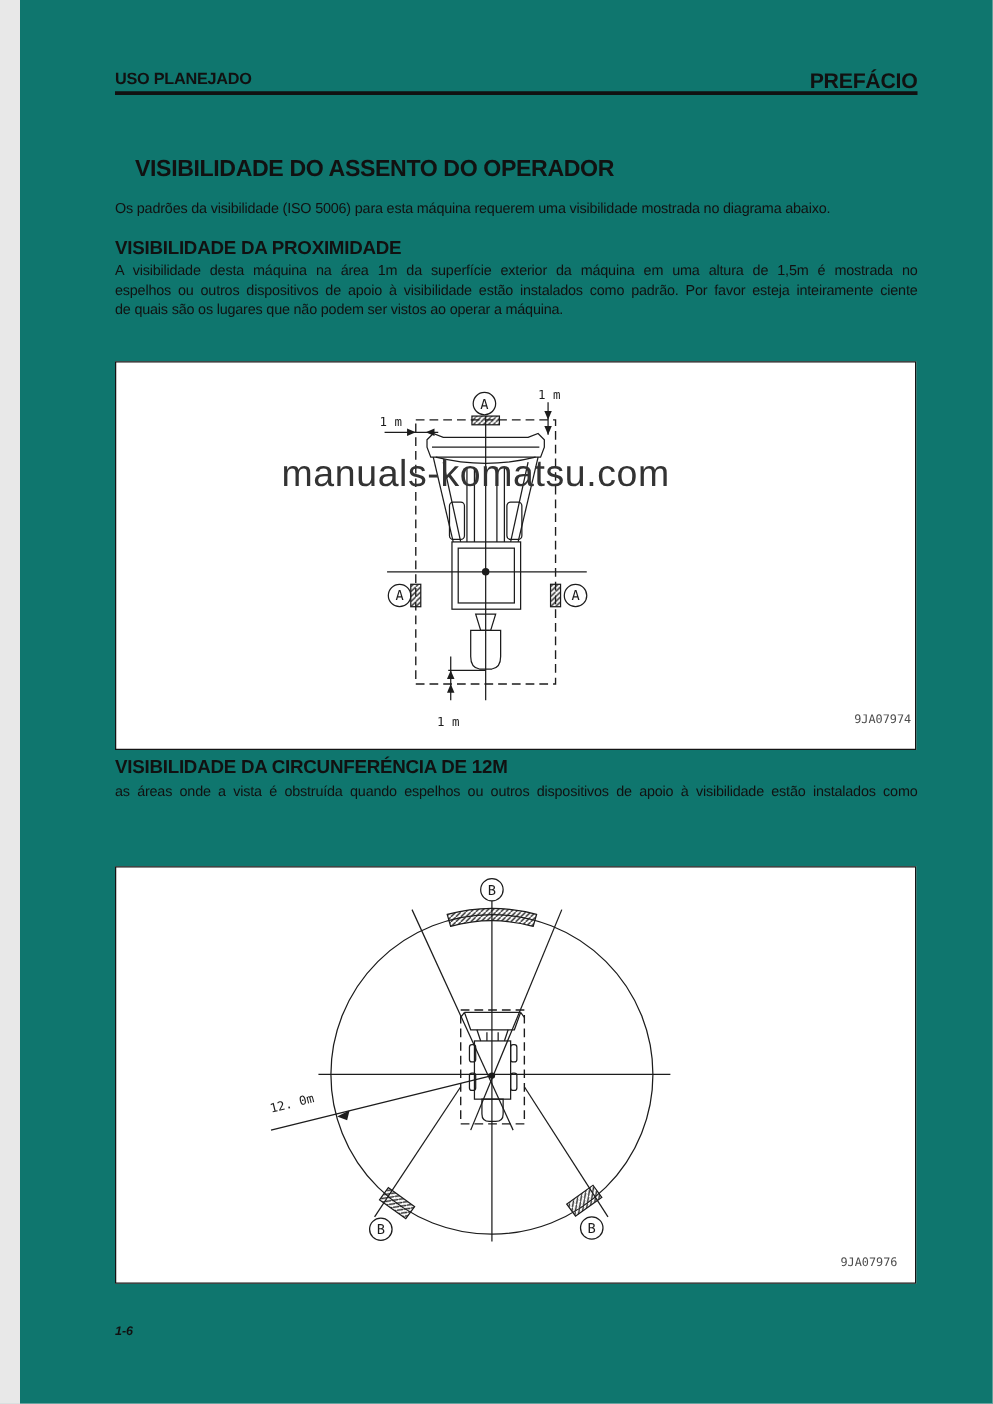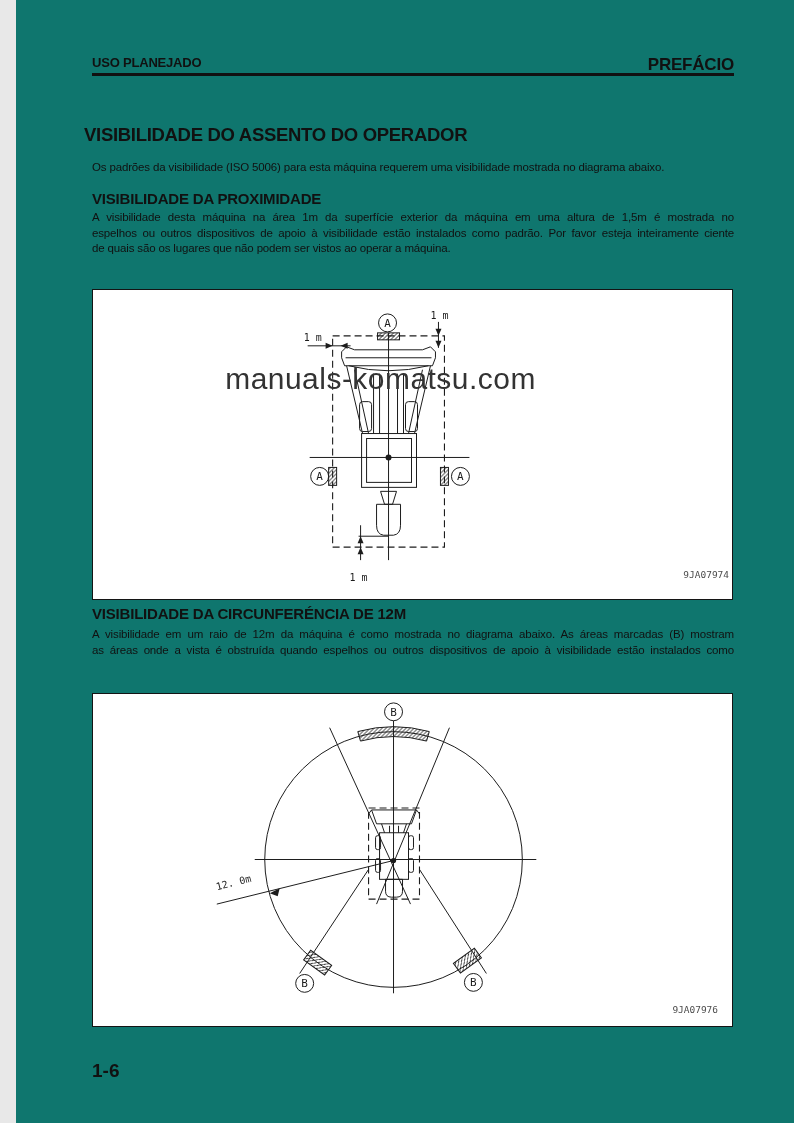--- a/index.html
+++ b/index.html
@@ -10,38 +10,38 @@
     font-family:"Liberation Sans",sans-serif;
     color:#111;
     overflow:hidden;
     margin-left:16px;
   }
   
   .hdr-left{position:absolute;left:76px;top:55px;font-size:13px;font-weight:bold;letter-spacing:-0.2px;}
   .hdr-right{position:absolute;right:76px;top:55px;font-size:17px;font-weight:bold;letter-spacing:-0.2px;}
   .hdr-rule{position:absolute;left:76px;top:73px;width:642px;height:2.5px;background:#111;}
   
-  .doc-title{position:absolute;left:68px;top:124px;font-size:18.5px;font-weight:bold;letter-spacing:-0.3px;}
+  .doc-title{position:absolute;left:92px;top:124px;font-size:18.5px;font-weight:bold;letter-spacing:-0.3px;}
   .sec-heading{position:absolute;left:76px;font-size:15px;font-weight:bold;letter-spacing:-0.2px;}
   #h-sec0{top:190px;}
   #h-sec1{top:605px;}
   
   .body-block{position:absolute;left:76px;width:642px;font-size:11.5px;line-height:15.5px;letter-spacing:-0.15px;color:#111;}
   #intro{top:160px;}
   #body-sec0{top:210px;}
   #body-sec1{top:627px;}
   .jline{text-align:justify;text-align-last:justify;}
   .jline.last{text-align-last:left;}
   
   .figure-box{position:absolute;left:76px;width:641px;border:1.3px solid #141414;box-sizing:border-box;background:#fff;}
   #figure-1{top:289px;height:311px;}
   #figure-2{top:693px;height:334px;}
   .figure-box svg{display:block;width:100%;height:100%;}
   
-  .footer-page{position:absolute;left:76px;top:1060px;font-size:19px;font-weight:bold;}
+  .footer-page{position:absolute;left:76px;top:1060px;font-size:10px;font-weight:bold;font-style:italic;}
   
   .draw{stroke:#1c1c1c;stroke-width:1;fill:none;}
   .dash{stroke:#1c1c1c;stroke-width:1.1;fill:none;stroke-dasharray:7 4;}
   .lbl{font-family:"DejaVu Sans Mono",monospace;font-size:10px;fill:#1c1c1c;}
   .mk{font-family:"DejaVu Sans Mono",monospace;font-size:11px;fill:#1c1c1c;text-anchor:middle;}
   .code{font-family:"DejaVu Sans Mono",monospace;font-size:9.5px;fill:#4d4d4d;text-anchor:end;}
   .wm{font-family:"Liberation Sans",sans-serif;font-size:30px;fill:#333;text-anchor:middle;letter-spacing:0.5px;}
   .fillb{fill:#1c1c1c;stroke:none;}
 </style>
 </head>
@@ -144,21 +144,20 @@
       </g>
 
       <text class="wm" x="288" y="99">manuals-komatsu.com</text>
 
       <text class="code" x="637" y="289">9JA07974</text>
     </svg>
   </div>
 
   <div class="sec-heading" id="h-sec1">VISIBILIDADE DA CIRCUNFERÉNCIA DE 12M</div>
   <div class="body-block" id="body-sec1">
-    <div class="jline">A visibilidade em um raio de 12m da máquina é como mostrada no diagrama abaixo. As áreas marcadas (B) mostram</div>
     <div class="jline">as áreas onde a vista é obstruída quando espelhos ou outros dispositivos de apoio à visibilidade estão instalados como</div>
   </div>
 
   <div class="figure-box" id="figure-2">
     <svg viewBox="0 0 640 335" preserveAspectRatio="none">
       <defs>
         <pattern id="h2" patternUnits="userSpaceOnUse" width="4" height="4">
           <path d="M0,4 L4,0" stroke="#1c1c1c" stroke-width="1"></path>
         </pattern>
       </defs>

